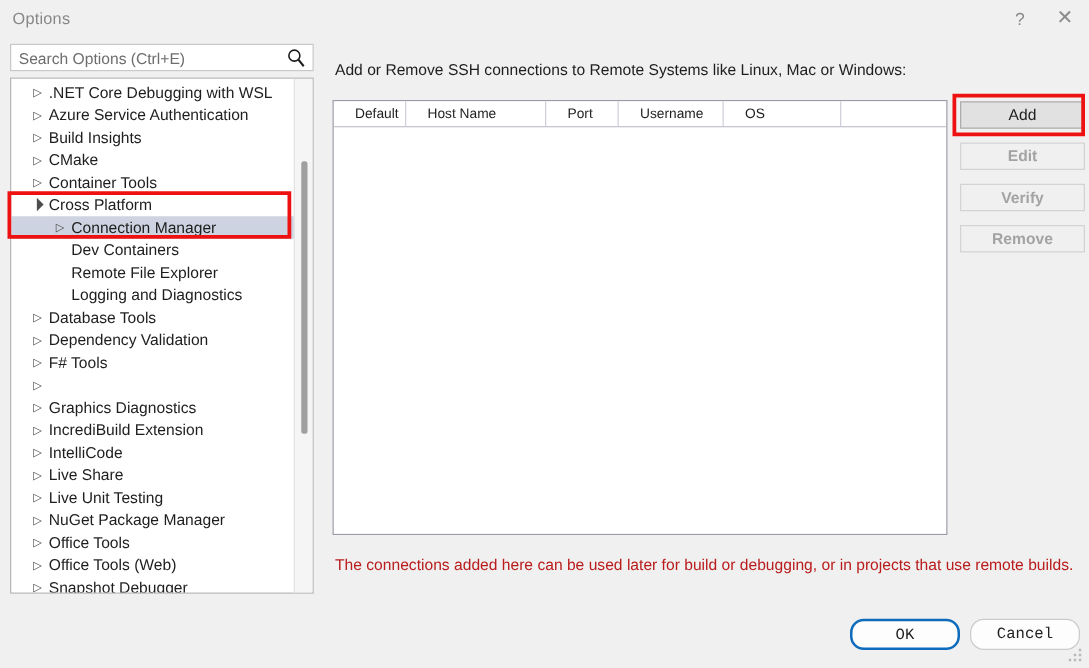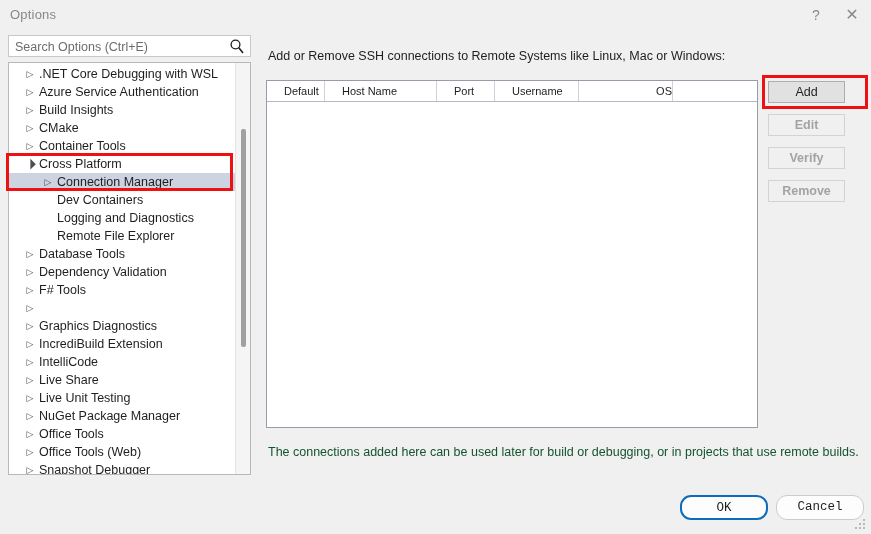--- a/index.html
+++ b/index.html
@@ -179,21 +179,21 @@
     position: absolute;
     left: 0; top: 21px;
     right: 0; bottom: 0;
     background: #ffffff;
   }
 
   
   .side-button {
     position: absolute;
     left: 768px;
-    width: 77px; height: 22px;
+    width: 100px; height: 22px;
     line-height: 20px;
     text-align: center;
     font-family: "Liberation Sans", sans-serif;
     font-size: 12.5px;
     background: #e1e1e1;
     border: 1px solid #adadad;
     box-sizing: border-box;
     color: #1e1e1e;
     cursor: default;
     user-select: none;
@@ -218,21 +218,21 @@
     pointer-events: none;
   }
   #annotation-tree   { left: 6px;   top: 153px; width: 227px; height: 38px; }
   #annotation-add    { left: 762px; top: 75px;  width: 106px; height: 34px; }
 
   
   #footer-note {
     position: absolute;
     left: 268px; top: 445px;
     font-size: 12.5px;
-    color: #14532d;
+    color: #b91c1c;
     white-space: nowrap;
   }
   .dialog-button {
     position: absolute;
     top: 495px;
     width: 88px; height: 25px;
     line-height: 23px;
     text-align: center;
     font-family: Liberation Mono, monospace;
     font-size: 12.5px;
@@ -308,25 +308,25 @@
       <div class="tree-item d1 selected">
         <span class="arrow">▷</span>
         <span class="tlabel">Connection Manager</span>
       </div>
       <div class="tree-item d1">
         <span class="arrow"></span>
         <span class="tlabel">Dev Containers</span>
       </div>
       <div class="tree-item d1">
         <span class="arrow"></span>
-        <span class="tlabel">Logging and Diagnostics</span>
+        <span class="tlabel">Remote File Explorer</span>
       </div>
       <div class="tree-item d1">
         <span class="arrow"></span>
-        <span class="tlabel">Remote File Explorer</span>
+        <span class="tlabel">Logging and Diagnostics</span>
       </div>
       <div class="tree-item d0">
         <span class="arrow">▷</span>
         <span class="tlabel">Database Tools</span>
       </div>
       <div class="tree-item d0">
         <span class="arrow">▷</span>
         <span class="tlabel">Dependency Validation</span>
       </div>
       <div class="tree-item d0">
@@ -379,21 +379,21 @@
 </div>
 
 <div id="pane-description">Add or Remove SSH connections to Remote Systems like Linux, Mac or Windows:</div>
 
 <div id="connections-table">
   <div id="table-header-row">
       <div class="th" style="width: 46px; flex: 0 0 auto;">Default</div>
       <div class="th" style="width: 100px; flex: 0 0 auto;">Host Name</div>
       <div class="th" style="width: 46px; flex: 0 0 auto;">Port</div>
       <div class="th" style="width: 72px; flex: 0 0 auto;">Username</div>
-      <div class="th" style="width: 82px; flex: 0 0 auto; text-align: right;">OS</div>
+      <div class="th" style="width: 82px; flex: 0 0 auto;">OS</div>
       <div class="th" style="width: 144px; flex: 1 1 auto; border-right: 0px;"></div>
     </div>
   <div id="table-body"></div>
 </div>
 
 <button class="side-button" id="add-button">Add</button>
 <button class="side-button disabled" id="edit-button">Edit</button>
 <button class="side-button disabled" id="verify-button">Verify</button>
 <button class="side-button disabled" id="remove-button">Remove</button>
 

